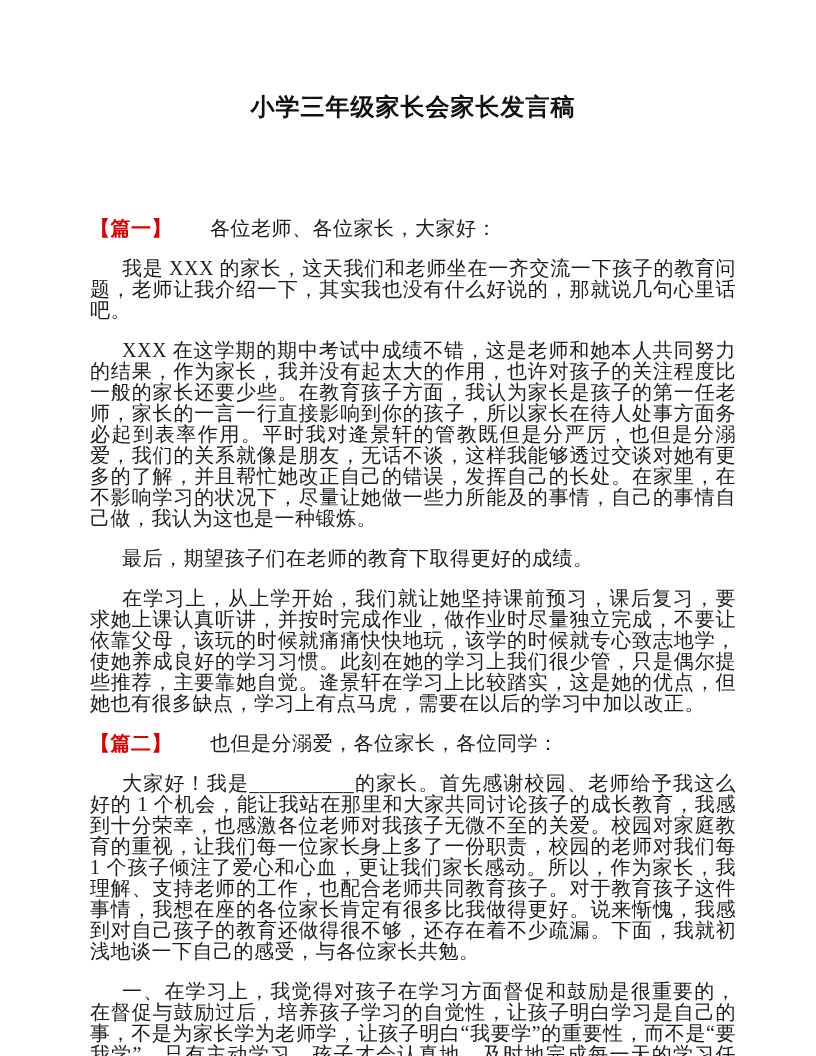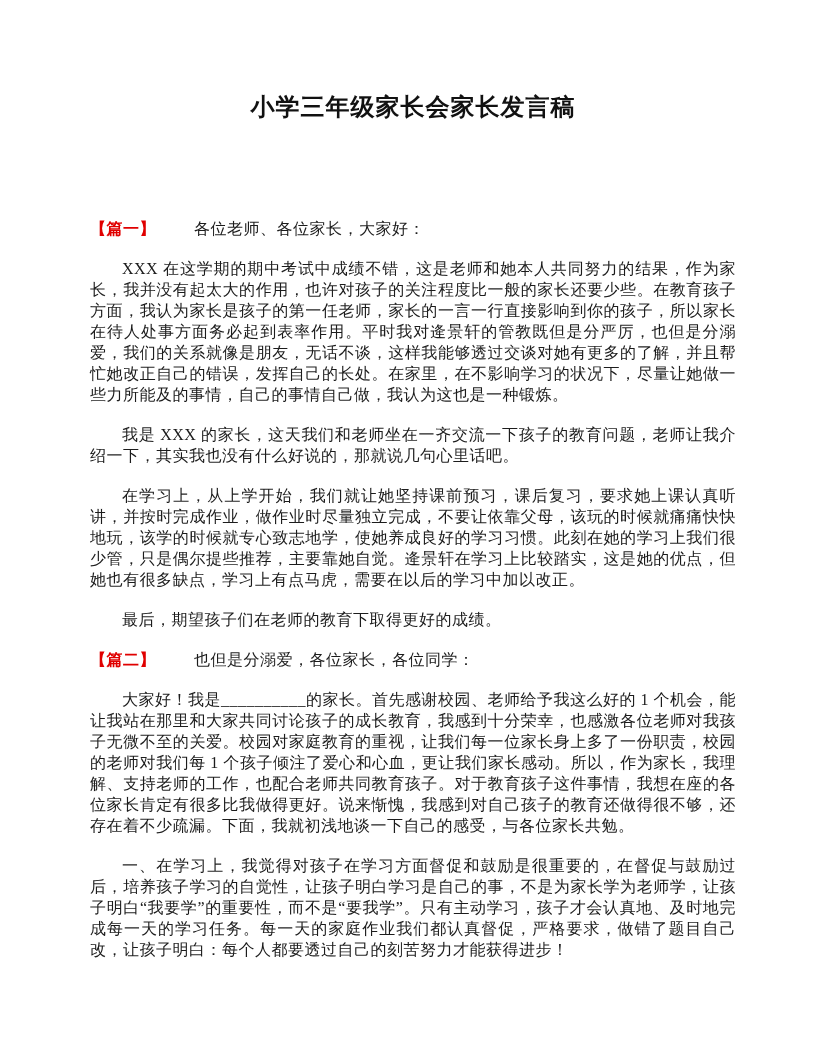--- a/index.html
+++ b/index.html
@@ -25,21 +25,21 @@
     margin: 0 0 94px 0;
     font-size: 24px;
     line-height: 33px;
     font-weight: bold;
     text-align: center;
     letter-spacing: 1px;
     color: #111111;
   }
   p {
     margin: 0 0 19px 0;
-    font-size: 16px;
+    font-size: 20px;
     line-height: 21px;
     letter-spacing: 0.5px;
   }
   p.body-para {
     text-align: justify;
     text-indent: 32px;
   }
   .heading-line .section-tag {
     color: #e00000;
     font-weight: bold;
@@ -52,24 +52,24 @@
 <body>
 
 <div class="page">
 
   <h1 class="doc-title">小学三年级家长会家长发言稿</h1>
 
   <div>
     <p class="heading-line">
       <span class="section-tag">【篇一】</span><span class="salutation">各位老师、各位家长，大家好：</span>
     </p>
+    <p class="body-para">我是 XXX 的家长，这天我们和老师坐在一齐交流一下孩子的教育问题，老师让我介绍一下，其实我也没有什么好说的，那就说几句心里话吧。</p>
     <p class="body-para">XXX 在这学期的期中考试中成绩不错，这是老师和她本人共同努力的结果，作为家长，我并没有起太大的作用，也许对孩子的关注程度比一般的家长还要少些。在教育孩子方面，我认为家长是孩子的第一任老师，家长的一言一行直接影响到你的孩子，所以家长在待人处事方面务必起到表率作用。平时我对逄景轩的管教既但是分严厉，也但是分溺爱，我们的关系就像是朋友，无话不谈，这样我能够透过交谈对她有更多的了解，并且帮忙她改正自己的错误，发挥自己的长处。在家里，在不影响学习的状况下，尽量让她做一些力所能及的事情，自己的事情自己做，我认为这也是一种锻炼。</p>
-    <p class="body-para">我是 XXX 的家长，这天我们和老师坐在一齐交流一下孩子的教育问题，老师让我介绍一下，其实我也没有什么好说的，那就说几句心里话吧。</p>
+    <p class="body-para">最后，期望孩子们在老师的教育下取得更好的成绩。</p>
     <p class="body-para">在学习上，从上学开始，我们就让她坚持课前预习，课后复习，要求她上课认真听讲，并按时完成作业，做作业时尽量独立完成，不要让依靠父母，该玩的时候就痛痛快快地玩，该学的时候就专心致志地学，使她养成良好的学习习惯。此刻在她的学习上我们很少管，只是偶尔提些推荐，主要靠她自觉。逄景轩在学习上比较踏实，这是她的优点，但她也有很多缺点，学习上有点马虎，需要在以后的学习中加以改正。</p>
-    <p class="body-para">最后，期望孩子们在老师的教育下取得更好的成绩。</p>
   </div>
 
   <div>
     <p class="heading-line">
       <span class="section-tag">【篇二】</span><span class="salutation">也但是分溺爱，各位家长，各位同学：</span>
     </p>
     <p class="body-para">大家好！我是__________的家长。首先感谢校园、老师给予我这么好的 1 个机会，能让我站在那里和大家共同讨论孩子的成长教育，我感到十分荣幸，也感激各位老师对我孩子无微不至的关爱。校园对家庭教育的重视，让我们每一位家长身上多了一份职责，校园的老师对我们每 1 个孩子倾注了爱心和心血，更让我们家长感动。所以，作为家长，我理解、支持老师的工作，也配合老师共同教育孩子。对于教育孩子这件事情，我想在座的各位家长肯定有很多比我做得更好。说来惭愧，我感到对自己孩子的教育还做得很不够，还存在着不少疏漏。下面，我就初浅地谈一下自己的感受，与各位家长共勉。</p>
     <p class="body-para">一、在学习上，我觉得对孩子在学习方面督促和鼓励是很重要的，在督促与鼓励过后，培养孩子学习的自觉性，让孩子明白学习是自己的事，不是为家长学为老师学，让孩子明白“我要学”的重要性，而不是“要我学”。只有主动学习，孩子才会认真地、及时地完成每一天的学习任务。每一天的家庭作业我们都认真督促，严格要求，做错了题目自己改，让孩子明白：每个人都要透过自己的刻苦努力才能获得进步！</p>
   </div>
 

